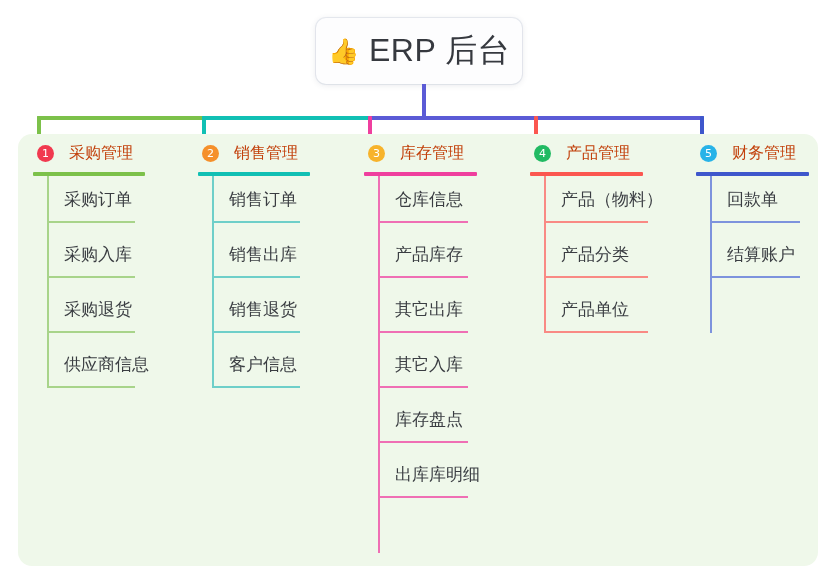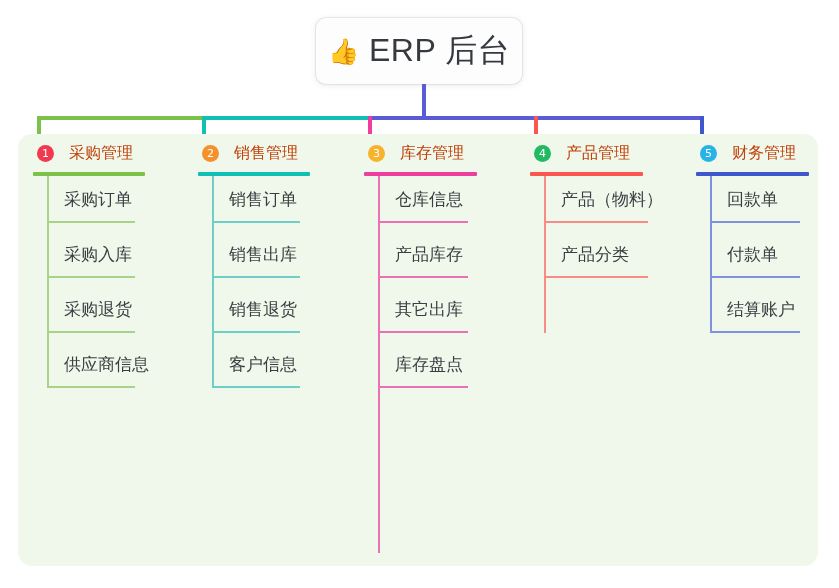--- a/index.html
+++ b/index.html
@@ -145,60 +145,68 @@
           </div>
           <div class="leaf">
             <div class="leaf-label">产品库存</div>
             <div class="leaf-rule" style="width: 90px; background: rgb(239, 111, 180);"></div>
           </div>
           <div class="leaf">
             <div class="leaf-label">其它出库</div>
             <div class="leaf-rule" style="width: 90px; background: rgb(239, 111, 180);"></div>
           </div>
           <div class="leaf">
+            <div class="leaf-label">其它入库</div>
+            <div class="leaf-rule" style="width: 90px; background: rgb(239, 111, 180);"></div>
+          </div>
+          <div class="leaf">
             <div class="leaf-label">库存盘点</div>
+            <div class="leaf-rule" style="width: 90px; background: rgb(239, 111, 180);"></div>
+          </div>
+          <div class="leaf">
+            <div class="leaf-label">出库库明细</div>
             <div class="leaf-rule" style="width: 90px; background: rgb(239, 111, 180);"></div>
           </div>
         </div>
       </div>
       <div class="col" style="left: 530px;">
         <div class="col-head">
           <span class="badge" style="background: rgb(33, 186, 99);">4</span>
           <span class="col-title">产品管理</span>
         </div>
         <div class="col-rule" style="width: 113px; background: rgb(251, 87, 80);"></div>
         <div class="col-body" style="height: 165px;">
           <div class="spine" style="height: 157px; background: rgb(249, 138, 132);"></div>
           <div class="leaf">
             <div class="leaf-label">产品（物料）</div>
             <div class="leaf-rule" style="width: 104px; background: rgb(249, 138, 132);"></div>
           </div>
           <div class="leaf">
             <div class="leaf-label">产品分类</div>
             <div class="leaf-rule" style="width: 104px; background: rgb(249, 138, 132);"></div>
           </div>
+          <div class="leaf">
+            <div class="leaf-label">产品单位</div>
+            <div class="leaf-rule" style="width: 104px; background: rgb(249, 138, 132);"></div>
+          </div>
         </div>
       </div>
       <div class="col" style="left: 696px;">
         <div class="col-head">
           <span class="badge" style="background: rgb(40, 179, 232);">5</span>
           <span class="col-title">财务管理</span>
         </div>
         <div class="col-rule" style="width: 113px; background: rgb(62, 87, 204);"></div>
         <div class="col-body" style="height: 165px;">
           <div class="spine" style="height: 157px; background: rgb(125, 147, 221);"></div>
           <div class="leaf">
             <div class="leaf-label">回款单</div>
             <div class="leaf-rule" style="width: 90px; background: rgb(125, 147, 221);"></div>
           </div>
           <div class="leaf">
-            <div class="leaf-label">付款单</div>
-            <div class="leaf-rule" style="width: 90px; background: rgb(125, 147, 221);"></div>
-          </div>
-          <div class="leaf">
             <div class="leaf-label">结算账户</div>
             <div class="leaf-rule" style="width: 90px; background: rgb(125, 147, 221);"></div>
           </div>
         </div>
       </div>
     </div>
 
 </div>
 
 </body></html>

